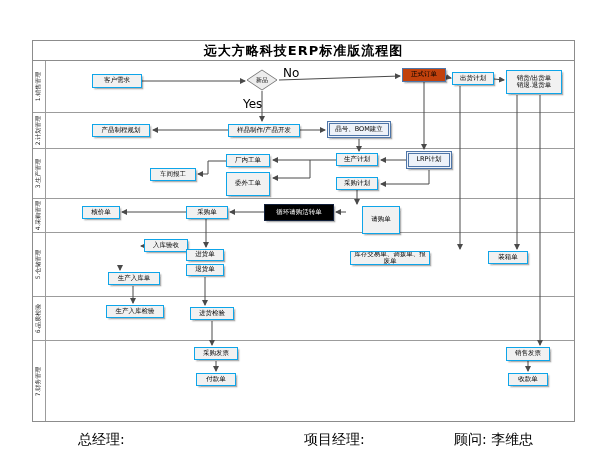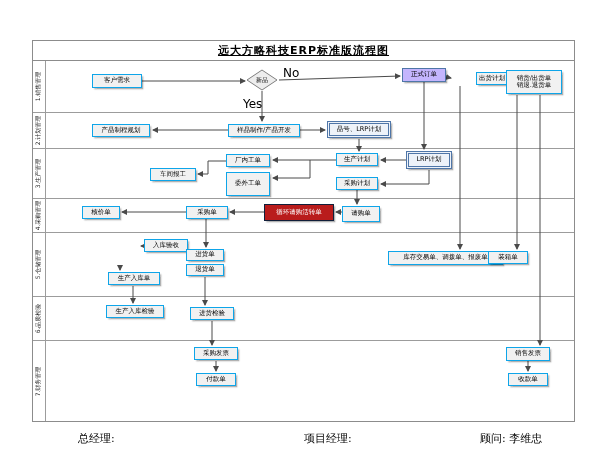--- a/index.html
+++ b/index.html
@@ -1,45 +1,45 @@
 <!DOCTYPE html>
 <html><head>
 <meta charset="utf-8">
 <style>
   html,body{margin:0;padding:0;}
   .page{
     position:relative;width:600px;height:464px;background:#ffffff;
     font-family:"DejaVu Sans","Liberation Sans",sans-serif;color:#000;overflow:hidden;
   }
   .frame{position:absolute;left:32px;top:40px;width:543px;height:382px;border:1px solid #8c8c8c;box-sizing:border-box;background:#fff;}
-  .title-row{height:20px;border-bottom:1px solid #8c8c8c;box-sizing:border-box;display:flex;align-items:center;justify-content:center;font-weight:bold;font-size:11px;letter-spacing:1px;text-decoration:underline;}
+  .title-row{height:20px;border-bottom:1px solid #8c8c8c;box-sizing:border-box;display:flex;align-items:center;justify-content:center;font-weight:bold;font-size:13px;letter-spacing:1px;}
   .rows{position:relative;height:360px;}
   .lane-row{display:flex;border-bottom:1px solid #9c9c9c;box-sizing:border-box;}
   .lane-row.last{border-bottom:none;}
   .lane-label-cell{flex:0 0 13px;width:13px;border-right:1px solid #9c9c9c;box-sizing:border-box;display:flex;align-items:center;justify-content:center;overflow:hidden;}
   .lane-label-cell span{transform:rotate(-90deg);white-space:nowrap;font-size:6px;color:#222;}
   .lane-body{flex:1;}
 
   .node{
     position:absolute;box-sizing:border-box;display:flex;flex-direction:column;align-items:center;justify-content:center;
     text-align:center;background:#f1f1f1;border:1px solid #0ea5e9;box-shadow:1.5px 1.5px 1.5px rgba(0,0,0,.3);
     font-size:6.5px;line-height:1.15;padding:0 1px;overflow:hidden;
   }
-  .node.blue{border:1px solid #4f76a8;background:#c4b5fd;}
+  .node.blue{border:1px solid #4f76a8;background:#c2410c;}
   .node.dblue{border:1px solid #4f76a8;outline:1px solid #4f76a8;outline-offset:-3px;background:#edf2f9;}
-  .node.dark{background:#b91c1c;color:#fff;border-color:#111f3a;}
+  .node.dark{background:#000000;color:#fff;border-color:#111f3a;}
   .node span{display:block;}
 
   .decision{position:absolute;}
   .decision svg{position:absolute;left:0;top:0;}
   .decision .dec-label{position:absolute;left:0;top:0;width:100%;height:100%;display:flex;align-items:center;justify-content:center;font-size:6px;}
 
   .edge-label{position:absolute;font-size:12px;color:#000;}
   .arrows{position:absolute;left:0;top:0;pointer-events:none;}
-  .footer-item{position:absolute;font-size:11px;color:#000;}
+  .footer-item{position:absolute;font-size:14px;color:#000;}
 </style>
 </head>
 <body>
 
 <div class="page">
 
   <div class="frame">
     <div class="title-row">远大方略科技ERP标准版流程图</div>
     <div class="rows">
       <div class="lane-row" style="height:52px">
@@ -135,36 +135,36 @@
       <polygon points="16,1 31,11 16,21 1,11" fill="#ededed" stroke="#7f7f7f" stroke-width="1"></polygon>
     </svg>
     <span class="dec-label">新品</span>
   </div>
   <div class="edge-label" style="left:283px;top:66px">No</div>
   <div class="edge-label" style="left:243px;top:97px">Yes</div>
 
   <div class="node blue" style="left:402px;top:68px;width:44px;height:14px">
       <span>正式订单</span>
     </div>
-  <div class="node" style="left:476px;top:72px;width:32px;height:13px">
+  <div class="node" style="left:452px;top:72px;width:42px;height:13px">
       <span>出货计划</span>
     </div>
   <div class="node" style="left:506px;top:70px;width:56px;height:24px">
     <span>销货/出货单</span>
     <span>销退.退货单</span>
   </div>
 
   <div class="node" style="left:92px;top:124px;width:58px;height:13px">
       <span>产品制程规划</span>
     </div>
   <div class="node" style="left:228px;top:124px;width:72px;height:13px">
       <span>样品制作/产品开发</span>
     </div>
   <div class="node dblue" style="left:327px;top:121px;width:64px;height:17px">
-      <span>品号、LRP计划</span>
+      <span>品号、BOM建立</span>
     </div>
 
   <div class="node" style="left:226px;top:154px;width:44px;height:13px">
       <span>厂内工单</span>
     </div>
   <div class="node" style="left:226px;top:172px;width:44px;height:24px">
       <span>委外工单</span>
     </div>
   <div class="node" style="left:150px;top:168px;width:46px;height:13px">
       <span>车间报工</span>
@@ -181,37 +181,37 @@
 
   <div class="node" style="left:82px;top:206px;width:38px;height:13px">
       <span>核价单</span>
     </div>
   <div class="node" style="left:186px;top:206px;width:42px;height:13px">
       <span>采购单</span>
     </div>
   <div class="node dark" style="left:264px;top:204px;width:70px;height:17px">
       <span>循环请购活转单</span>
     </div>
-  <div class="node" style="left:342px;top:206px;width:38px;height:16px">
+  <div class="node" style="left:362px;top:206px;width:38px;height:28px">
       <span>请购单</span>
     </div>
 
   <div class="node" style="left:144px;top:239px;width:44px;height:13px">
       <span>入库验收</span>
     </div>
   <div class="node" style="left:186px;top:249px;width:38px;height:12px">
       <span>进货单</span>
     </div>
   <div class="node" style="left:186px;top:264px;width:38px;height:12px">
       <span>退货单</span>
     </div>
   <div class="node" style="left:108px;top:272px;width:52px;height:13px">
       <span>生产入库单</span>
     </div>
-  <div class="node" style="left:388px;top:251px;width:115px;height:14px">
+  <div class="node" style="left:350px;top:251px;width:80px;height:14px">
       <span>库存交易单、调拨单、报废单</span>
     </div>
   <div class="node" style="left:488px;top:251px;width:40px;height:13px">
       <span>装箱单</span>
     </div>
 
   <div class="node" style="left:106px;top:305px;width:58px;height:13px">
       <span>生产入库检验</span>
     </div>
   <div class="node" style="left:190px;top:307px;width:44px;height:13px">
@@ -226,15 +226,15 @@
     </div>
   <div class="node" style="left:506px;top:347px;width:44px;height:14px">
       <span>销售发票</span>
     </div>
   <div class="node" style="left:508px;top:373px;width:40px;height:13px">
       <span>收款单</span>
     </div>
 
   <div class="footer-item" style="left:78px;top:431px">总经理:</div>
   <div class="footer-item" style="left:304px;top:431px">项目经理:</div>
-  <div class="footer-item" style="left:480px;top:431px">顾问: 李维忠</div>
+  <div class="footer-item" style="left:454px;top:431px">顾问: 李维忠</div>
 
 </div>
 
 </body></html>

